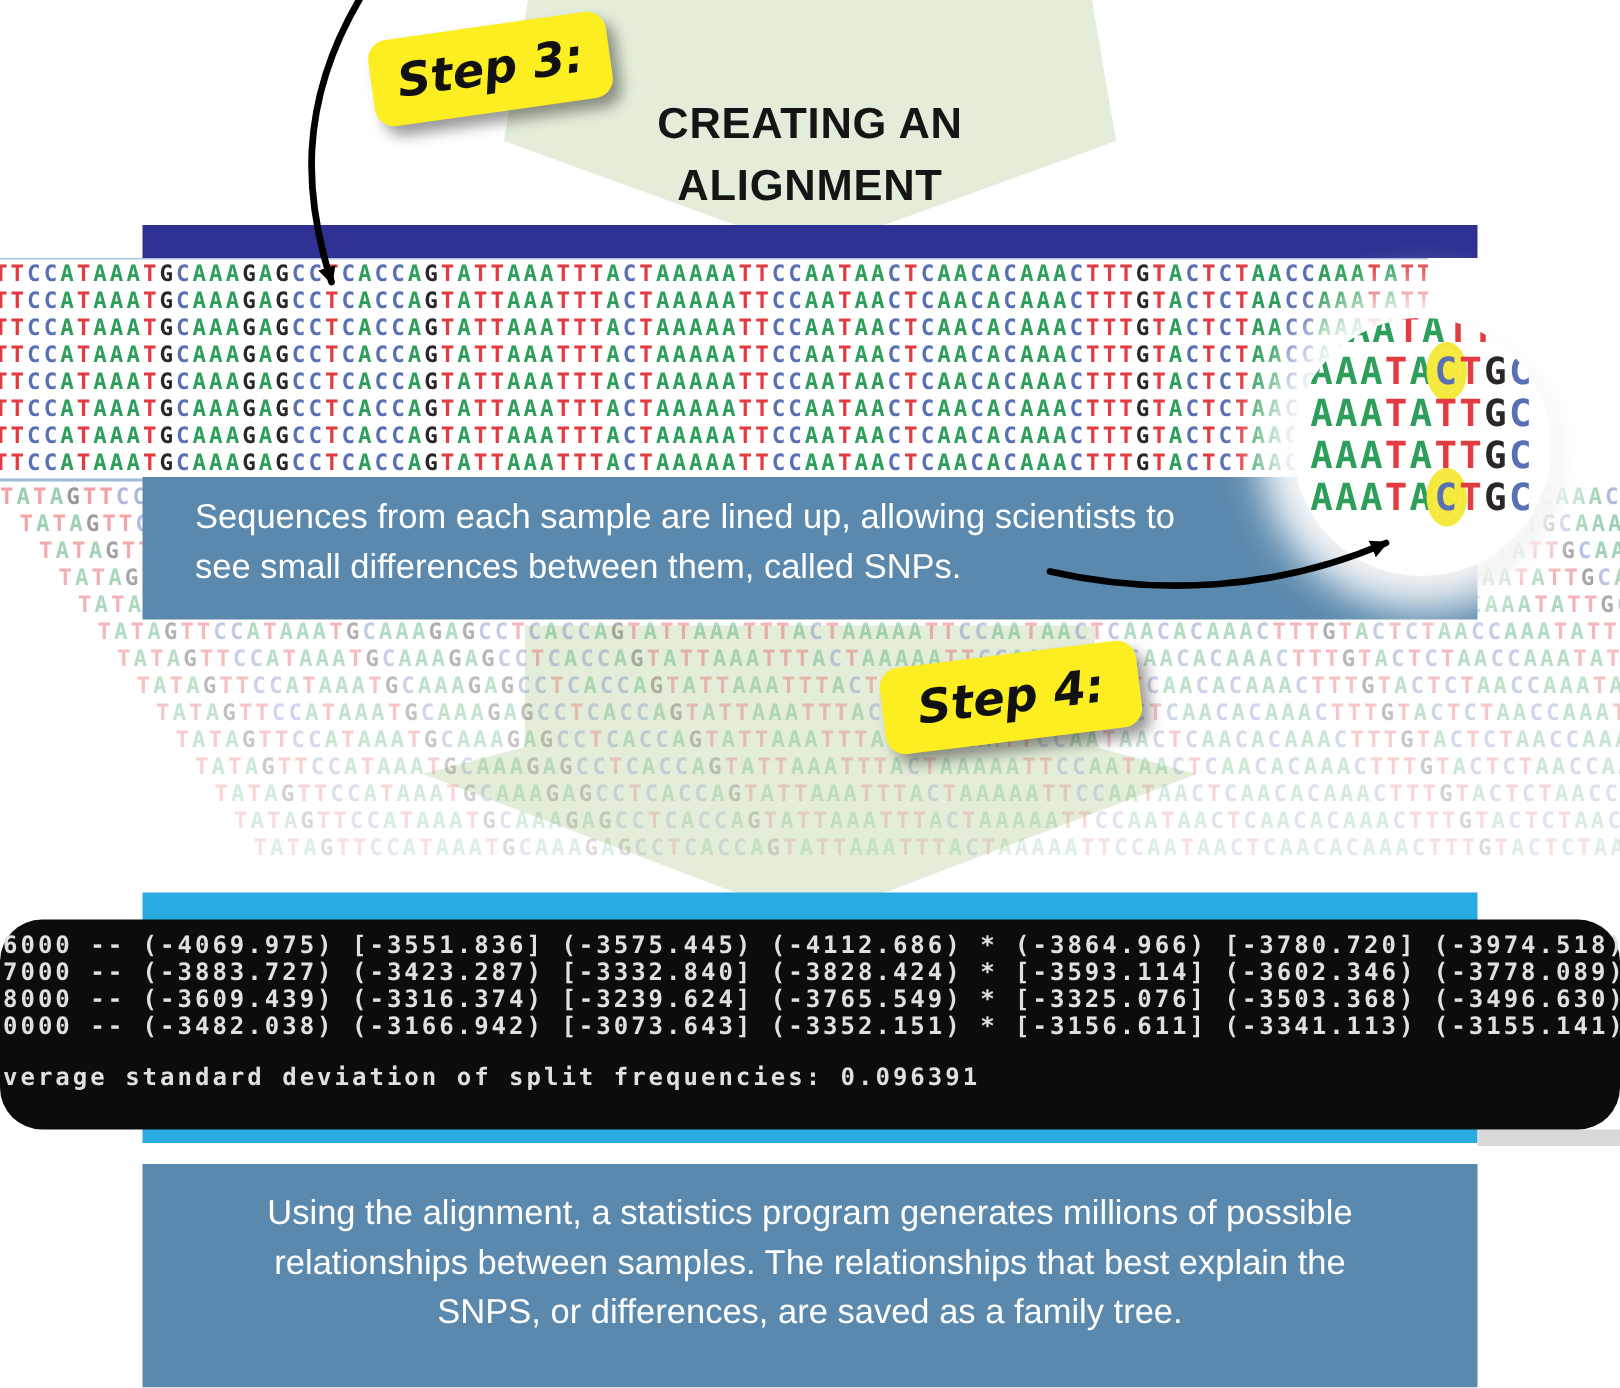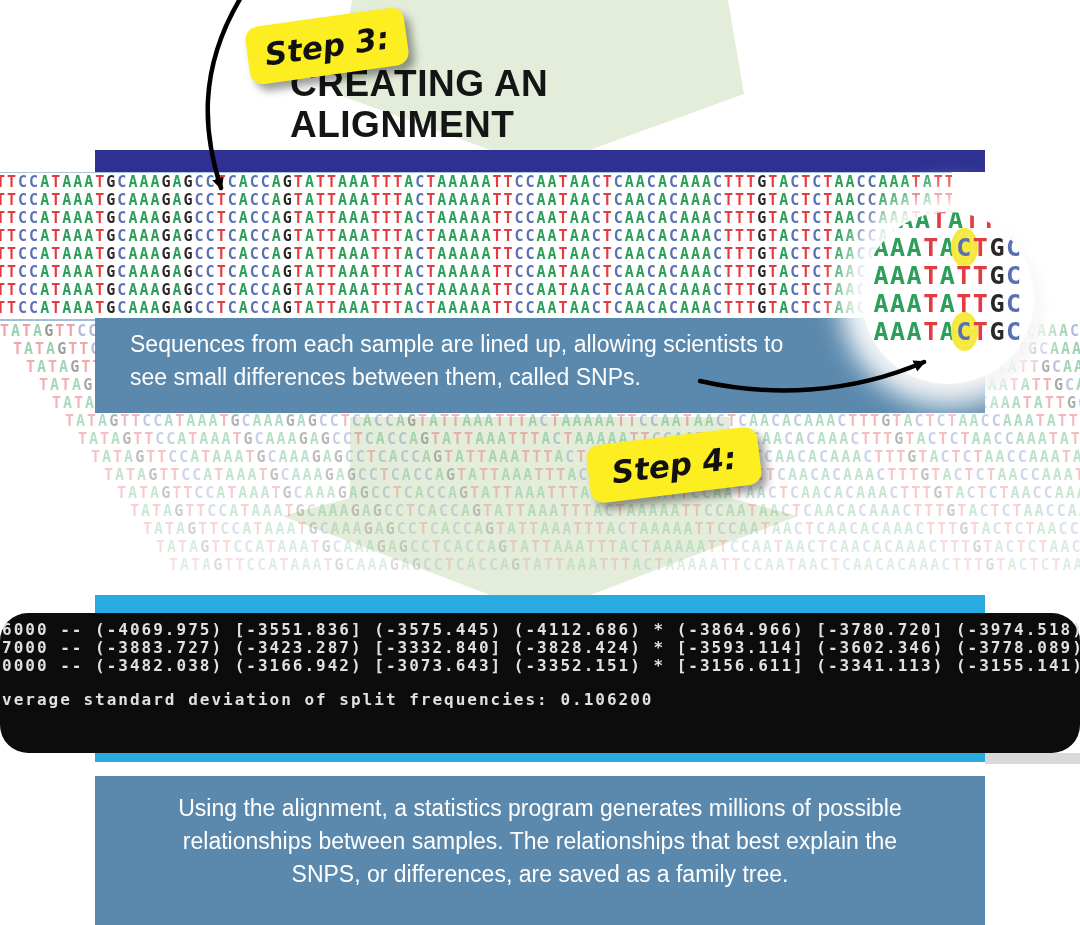--- a/index.html
+++ b/index.html
@@ -21,22 +21,22 @@
   .b-G{color:var(--base-g);} .b-N{color:var(--base-n);}
   
   .sticker{position:absolute;z-index:6;background:var(--sticker-yellow);border-radius:13px;
            display:flex;align-items:center;justify-content:center;
            box-shadow:5px 7px 9px rgba(0,0,0,.40);
            font-family:"DejaVu Sans",sans-serif;font-weight:bold;font-style:italic;
            font-size:31px;color:#111;}
   #sticker-step3{left:247px;top:17px;width:160px;height:58px;transform:rotate(-8deg);}
   #sticker-step4{left:588px;top:436px;width:172px;height:58px;transform:rotate(-7deg);}
   
-  .big-title{position:absolute;z-index:3;color:#151515;font-weight:bold;
-             font-size:37px;line-height:41px;white-space:pre-line;letter-spacing:.5px;}
+  .big-title{position:absolute;z-index:3;color:#151515;font-weight:bold;text-align:center;
+             font-size:29px;line-height:41px;white-space:pre-line;letter-spacing:.5px;}
   #title-alignment{left:290px;top:63px;width:500px;}
   #title-analysis{left:340px;top:521px;width:400px;}
   
   .caption-box{position:absolute;left:95px;width:890px;background:var(--steel-blue);z-index:3;
                color:#fff;white-space:pre-line;font-size:23px;line-height:33px;}
   #caption-alignment{top:318px;height:95px;padding:10px 0 0 35px;box-sizing:border-box;text-align:left;}
   #caption-analysis{top:762px;height:176px;padding:16px 0 0 0;box-sizing:border-box;text-align:center;margin-top:14px;}
   
   #magnifier{position:absolute;left:862px;top:212px;width:172px;height:172px;border-radius:50%;
              background:#fff;z-index:4;overflow:hidden;
@@ -112,23 +112,24 @@
     </div>
 
   <div class="sticker" id="sticker-step4">
     <span>Step 4:</span>
   </div>
   <div id="cyan-bar"></div>
   <div id="terminal-shadow"></div>
   <div id="terminal">
       <div>6000 -- (-4069.975) [-3551.836] (-3575.445) (-4112.686) * (-3864.966) [-3780.720] (-3974.518)</div>
       <div>7000 -- (-3883.727) (-3423.287) [-3332.840] (-3828.424) * [-3593.114] (-3602.346) (-3778.089)</div>
+      <div>8000 -- (-3609.439) (-3316.374) [-3239.624] (-3765.549) * [-3325.076] (-3503.368) (-3496.630)</div>
       <div>0000 -- (-3482.038) (-3166.942) [-3073.643] (-3352.151) * [-3156.611] (-3341.113) (-3155.141)</div>
       <div class="term-gap"></div>
-      <div>verage standard deviation of split frequencies:  0.106200</div>
+      <div>verage standard deviation of split frequencies:  0.096391</div>
     </div>
   <div class="caption-box" id="caption-analysis">Using the alignment, a statistics program generates millions of possible
 relationships between samples. The relationships that best explain the
 SNPS, or differences, are saved as a family tree.</div>
 
   <div id="stem-bottom"></div>
 
   <svg id="arrows" width="1080" height="925">
     <defs>
       <marker id="ah" markerUnits="userSpaceOnUse" markerWidth="18" markerHeight="18" refX="10" refY="6" orient="auto">

